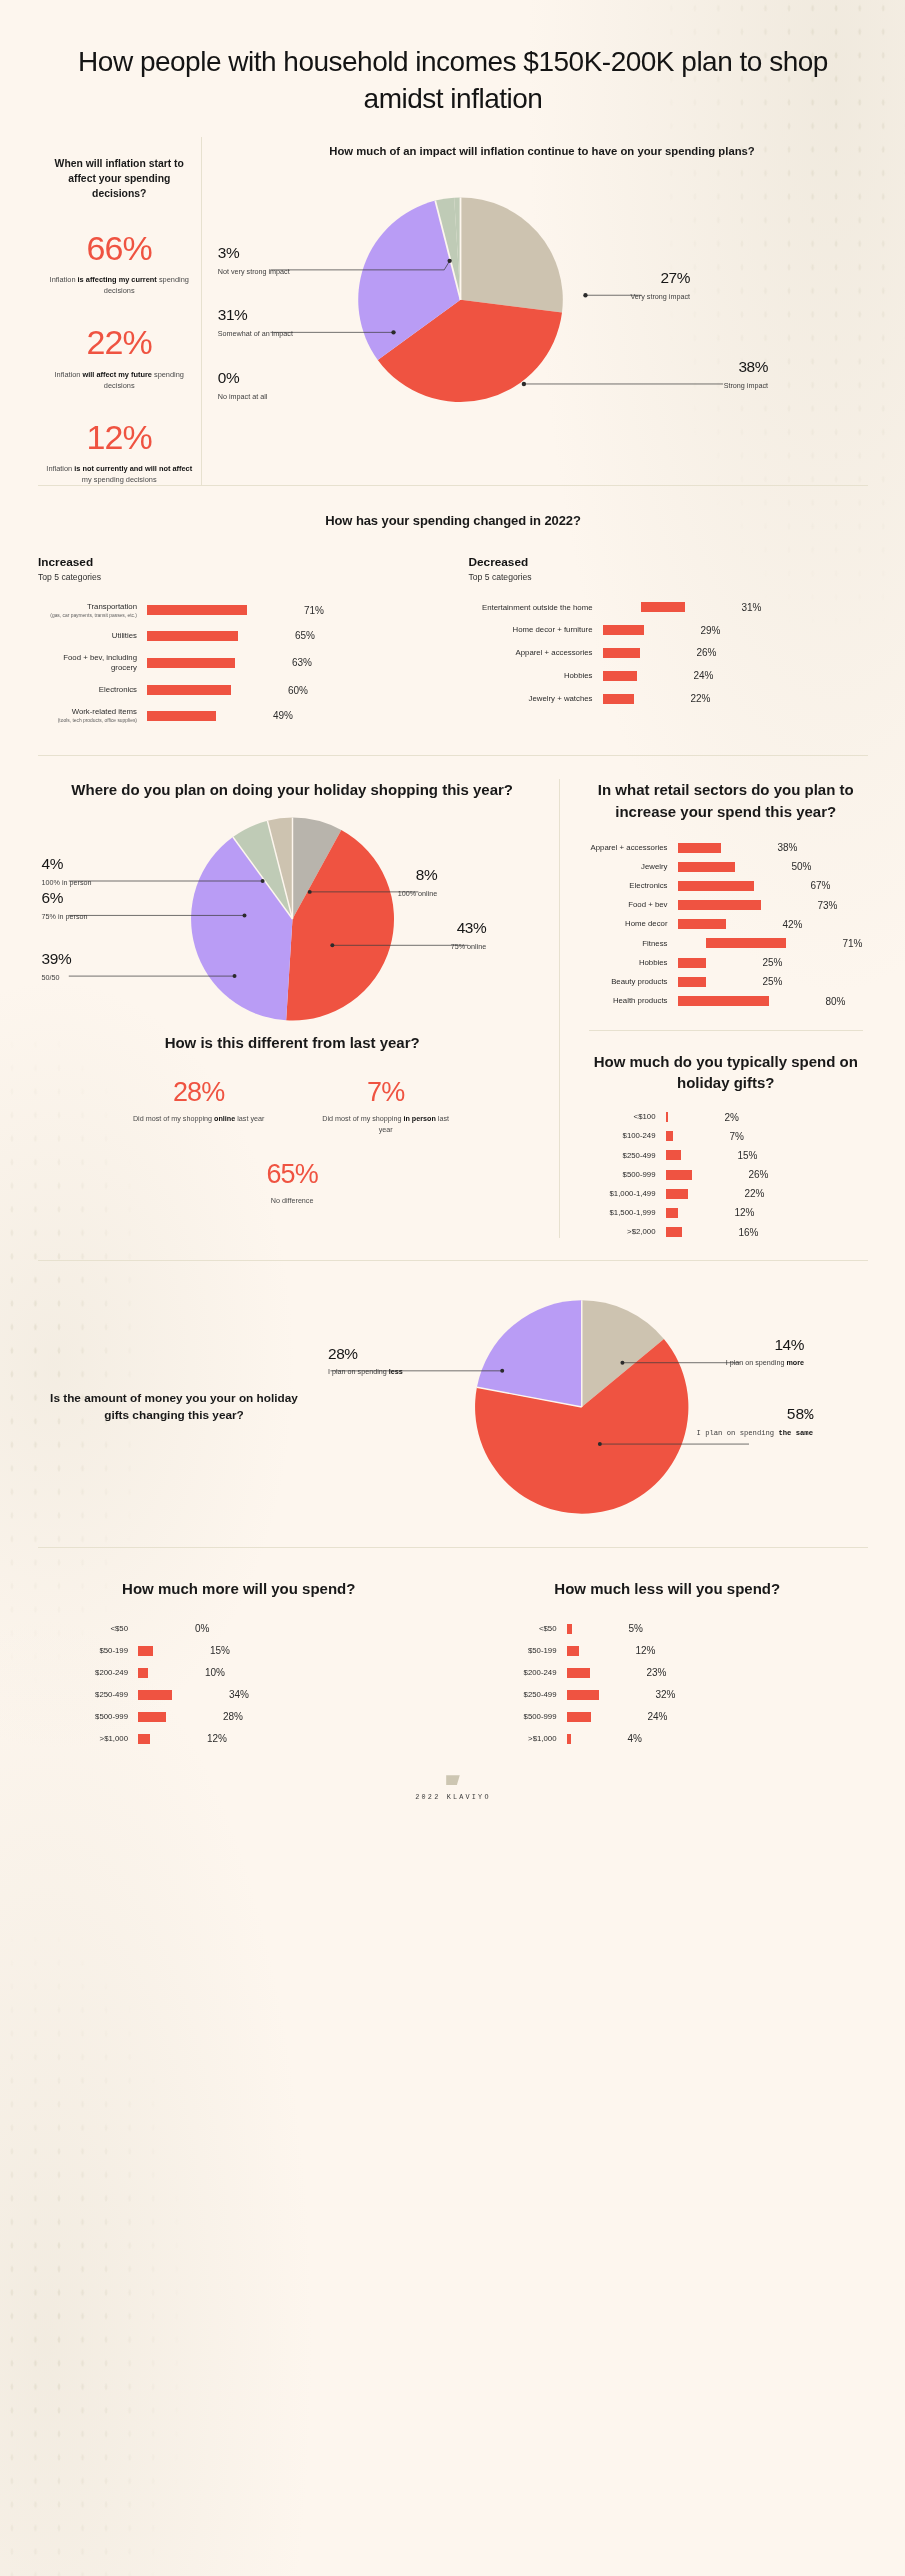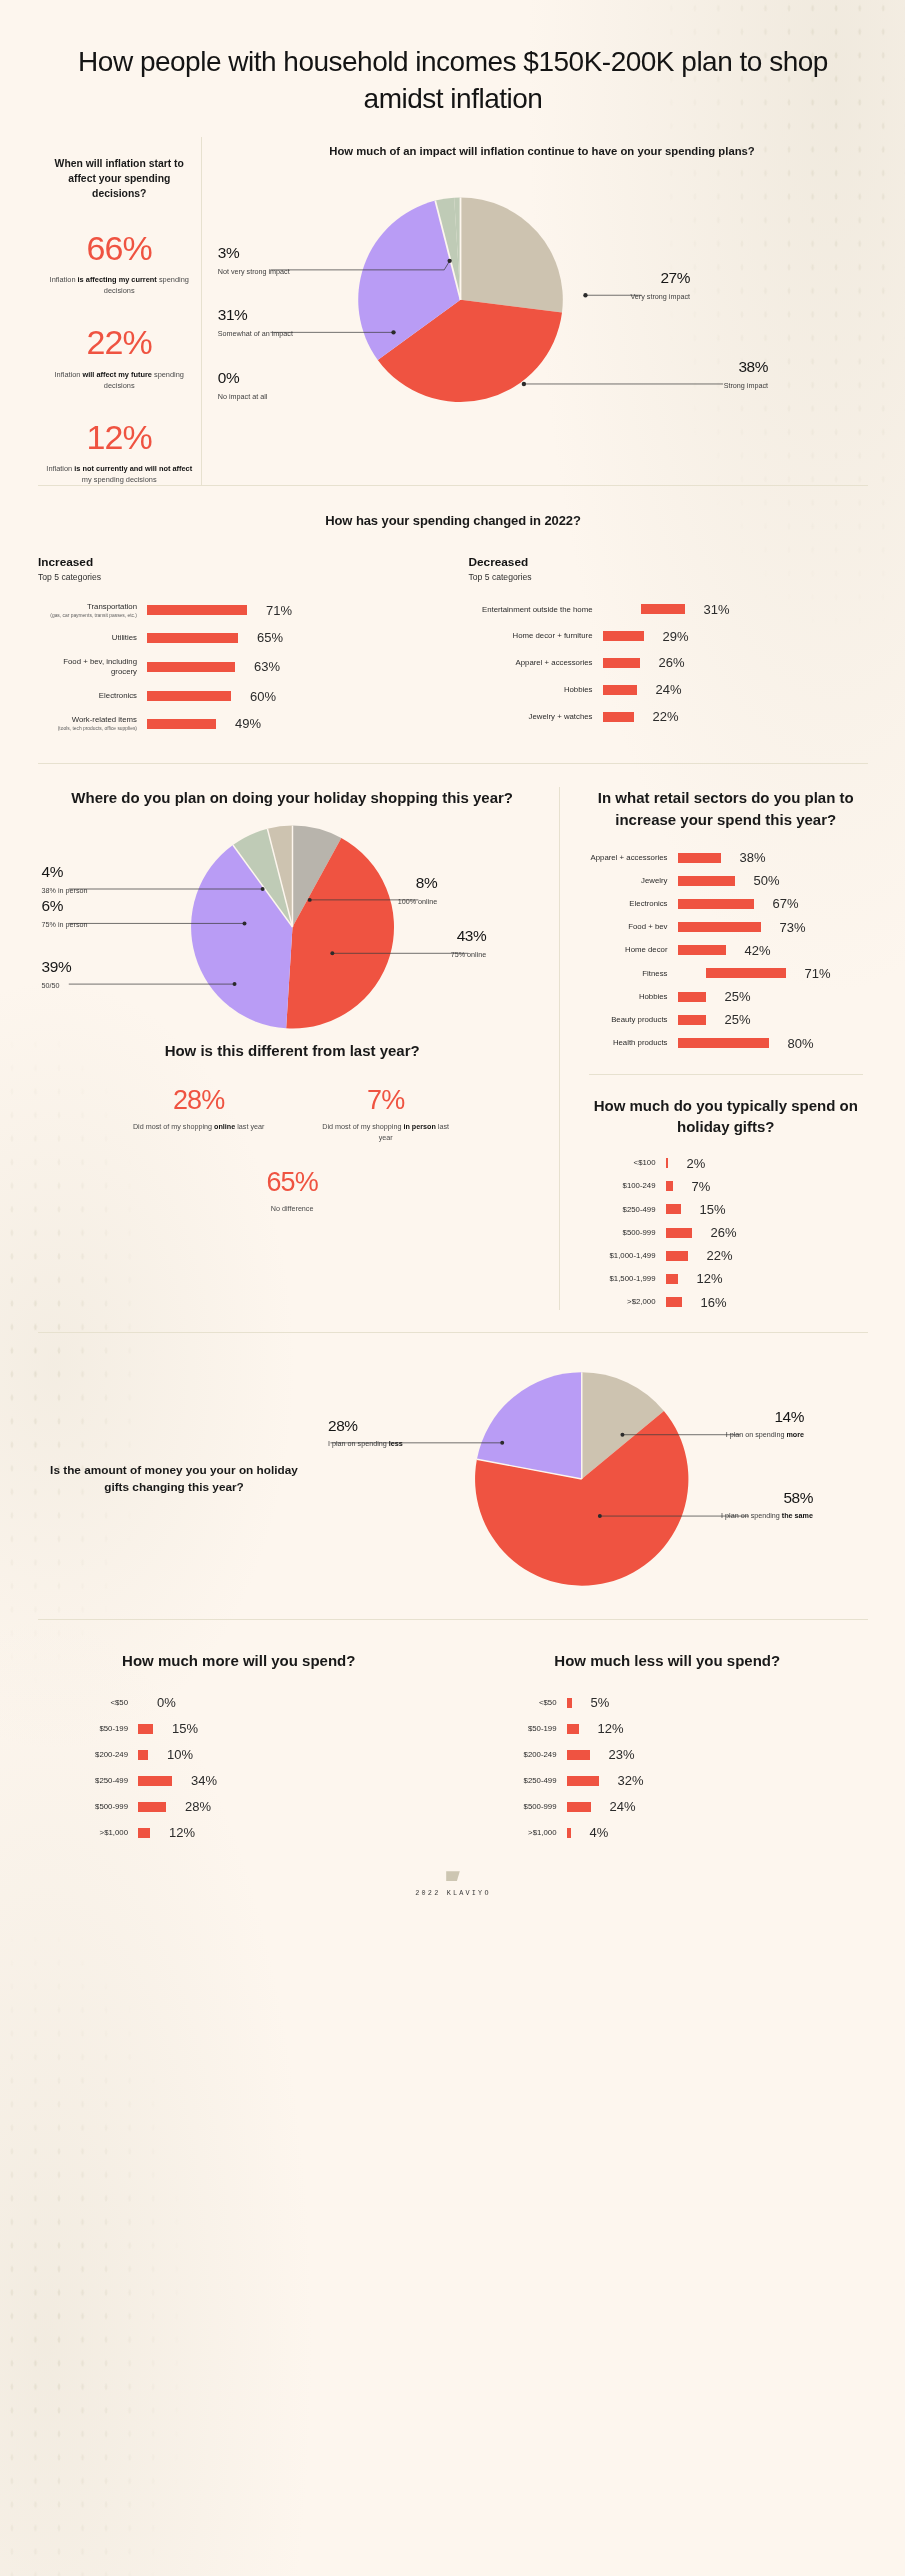--- a/index.html
+++ b/index.html
@@ -131,24 +131,25 @@
     color: #5d5d5d;
     margin-top: 0.9px;
   }
   .bar-track { flex: 1 1 auto; display: flex; align-items: center; }
   .bar-fill {
     height: 10px;
     background: #ef5341;
     flex: 0 0 auto;
   }
   .bar-val {
-    font-size: 13px;
+    font-size: 10px;
     color: #2b2b2b;
     padding-left: 19px;
     white-space: nowrap;
+    margin-left: 38px;
   }
 
   
   #sec2 { padding-top: 27px; padding-bottom: 31px; }
   #sec2 .cols { display: flex; gap: 31px; margin-top: 27px; }
   #sec2 .cols > div { flex: 1; }
   .col-head { text-align: left; margin-bottom: 20px; }
   .col-head .h { font-size: 11.8px; font-weight: 700; color: #131313; }
   .col-head .s { font-size: 8.6px; color: #2e2e2e; margin-top: 2.7px; }
 
@@ -435,21 +436,21 @@
           </g>
           <circle cx="248" cy="75" r="2.2" fill="#2b2b2b"></circle>
           <circle cx="228" cy="113" r="2.2" fill="#2b2b2b"></circle>
           <circle cx="217" cy="180" r="2.2" fill="#2b2b2b"></circle>
           <circle cx="300" cy="87" r="2.2" fill="#2b2b2b"></circle>
           <circle cx="325" cy="146" r="2.2" fill="#2b2b2b"></circle>
         </svg>
 
         <div class="pie-lbl" style="left:3.6px;top:40px;">
           <span class="pct">4%</span>
-          <span>38% in person</span>
+          <span>100% in person</span>
         </div>
         <div class="pie-lbl" style="left:3.6px;top:74px;">
           <span class="pct">6%</span>
           <span>75% in person</span>
         </div>
         <div class="pie-lbl" style="left:3.6px;top:135px;">
           <span class="pct">39%</span>
           <span>50/50</span>
         </div>
         <div class="pie-lbl r" style="right:109px;top:51px;width:100px;">
@@ -638,21 +639,21 @@
       </svg>
 
       <div class="pie-lbl" style="left:18px;top:49px;width:100px;">
         <span class="pct">28%</span>
         <span>I plan on spending </span><b>less</b>
       </div>
       <div class="pie-lbl r" style="right:64px;top:40px;width:100px;">
         <span class="pct">14%</span>
         <span>I plan on spending </span><b>more</b>
       </div>
-      <div class="pie-lbl r" style="right:55px;top:121px;width:118px;">
+      <div class="pie-lbl r" style="right:55px;top:110px;width:118px;font-family:Liberation Mono, monospace;">
         <span class="pct">58%</span>
         <span>I plan on spending </span><b>the same</b>
       </div>
     </div>
   </div>
 
   <div class="divider"></div>
 
   <div class="section" id="sec5">
     <div>

